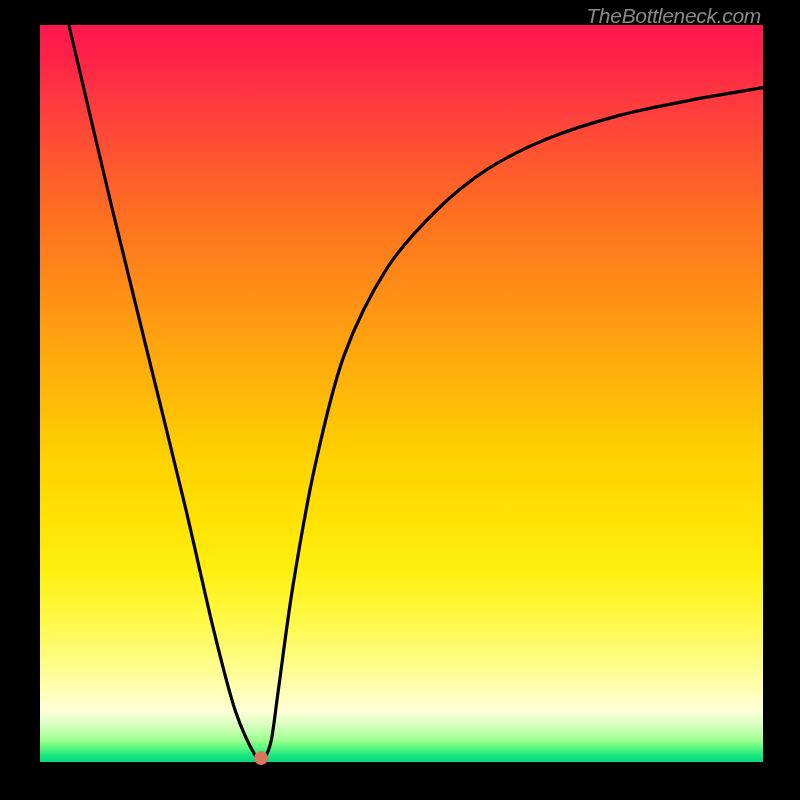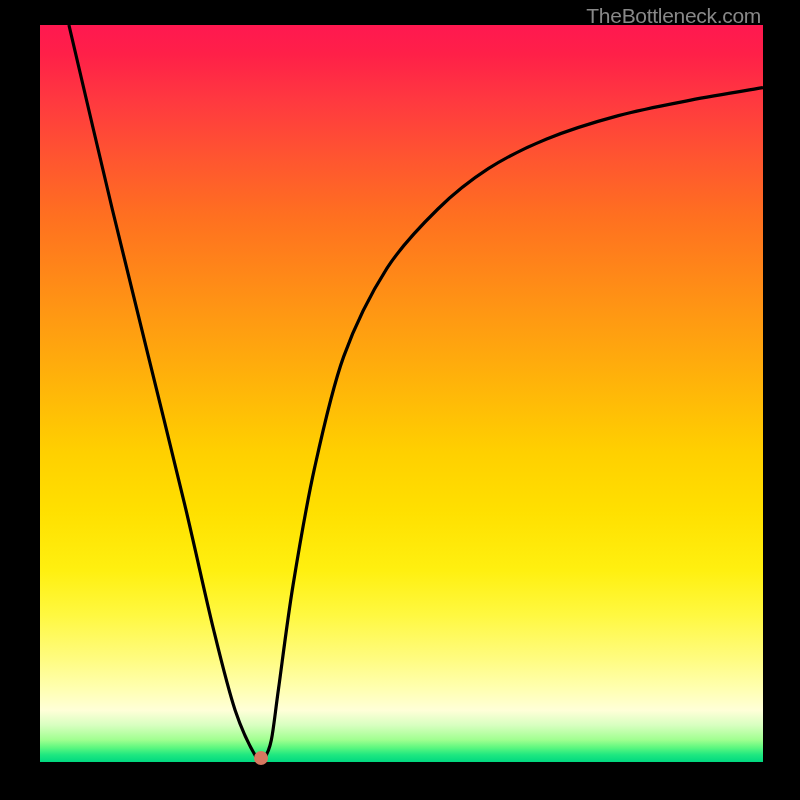--- a/index.html
+++ b/index.html
@@ -47,20 +47,21 @@
     );
   }
   .watermark {
     position: absolute;
     top: 4px;
     right: 39px;
     color: #888;
     font-size: 21px;
     font-weight: normal;
     letter-spacing: -0.3px;
+    font-style: italic;
   }
   svg.curve {
     position: absolute;
     left: 0;
     top: 0;
     width: 723px;
     height: 737px;
     overflow: visible;
   }
   .minimum-dot {

